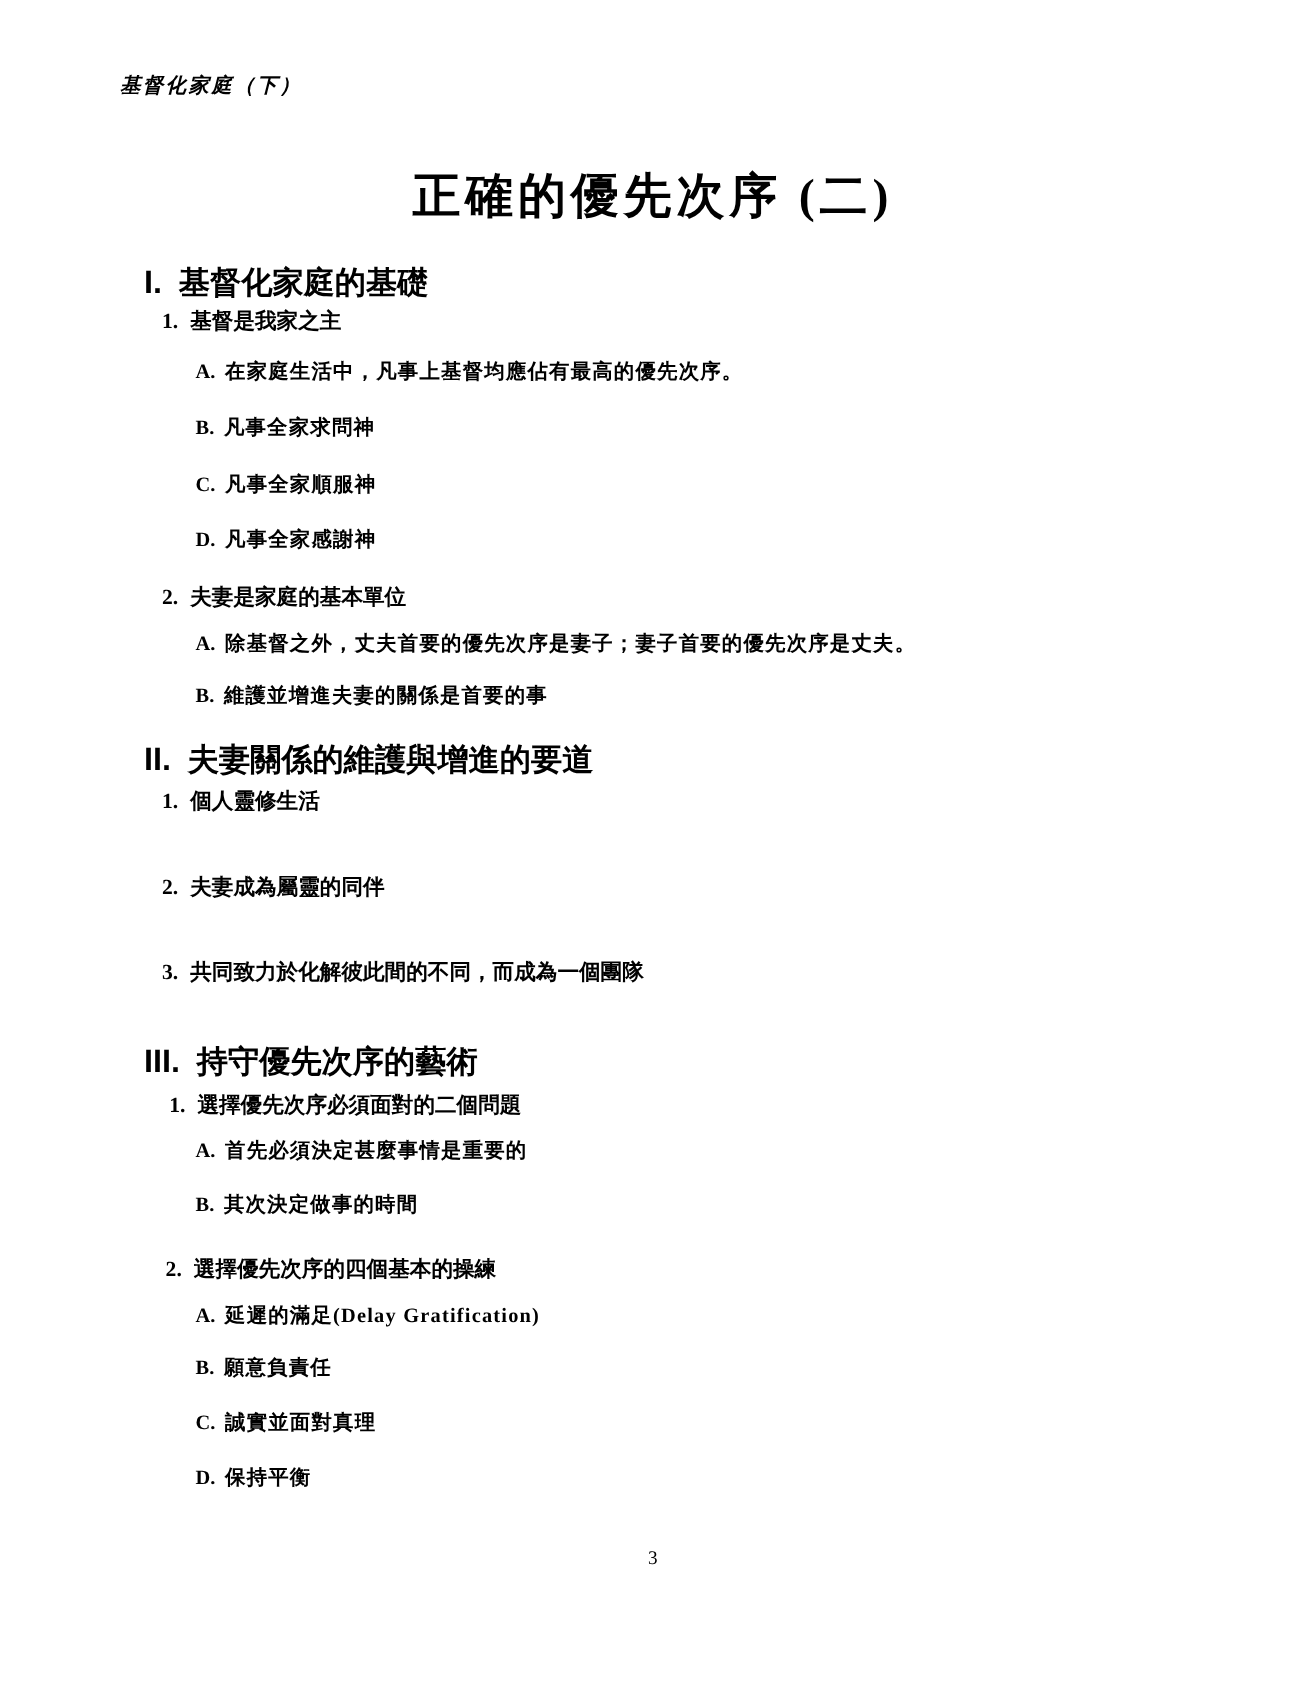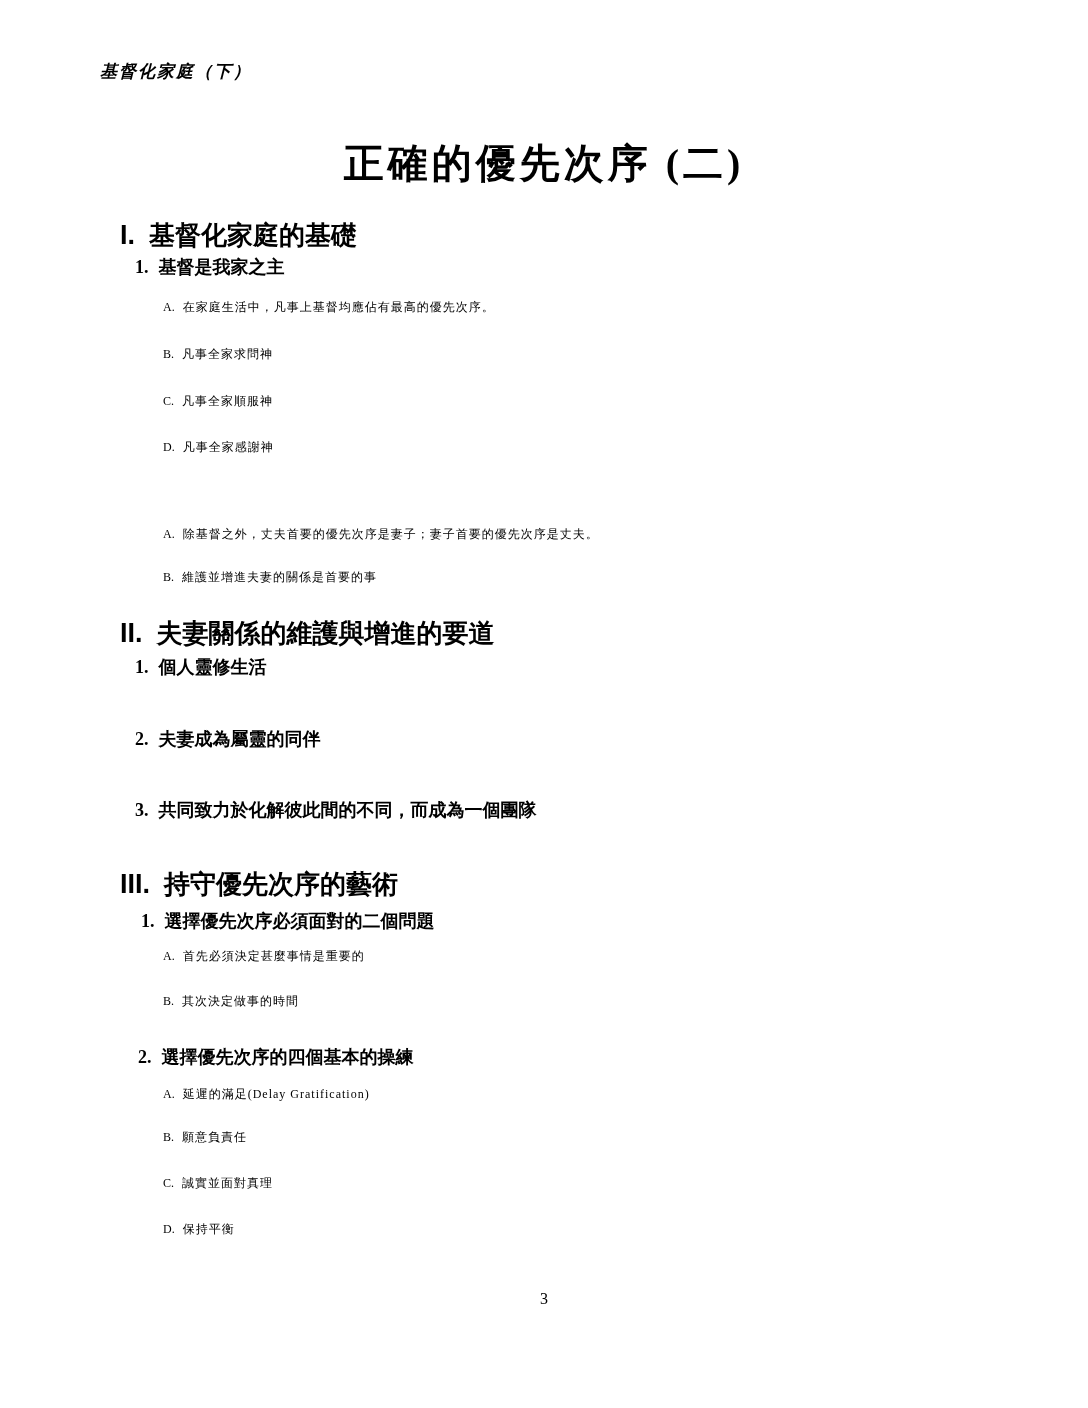--- a/index.html
+++ b/index.html
@@ -57,22 +57,22 @@
     font-weight: bold;
     white-space: nowrap;
     line-height: 1.15;
   }
   .item-heading .num {
     margin-right: 10px;
   }
   .subitem {
     position: absolute;
     left: 163px;
-    font-size: 12px;
-    font-weight: normal;
+    font-size: 17px;
+    font-weight: bold;
     white-space: nowrap;
     line-height: 1.2;
     letter-spacing: 1px;
     text-align: center;
   }
   .subitem .letter {
     margin-right: 8px;
     letter-spacing: 0;
   }
   .page-number {
@@ -108,20 +108,23 @@
   <div class="subitem" style="top:347px">
     <span class="letter">B.</span><span>凡事全家求問神</span>
   </div>
   <div class="subitem" style="top:394px">
     <span class="letter">C.</span><span>凡事全家順服神</span>
   </div>
   <div class="subitem" style="top:440px">
     <span class="letter">D.</span><span>凡事全家感謝神</span>
   </div>
 
+  <div class="item-heading" style="left:135px; top:487px">
+    <span class="num">2.</span><span>夫妻是家庭的基本單位</span>
+  </div>
 
   <div class="subitem" style="top:527px">
     <span class="letter">A.</span><span>除基督之外，丈夫首要的優先次序是妻子；妻子首要的優先次序是丈夫。</span>
   </div>
   <div class="subitem" style="top:570px">
     <span class="letter">B.</span><span>維護並增進夫妻的關係是首要的事</span>
   </div>
 
   <div class="sec-heading" style="top:618px">
     <span class="numeral">II.</span><span>夫妻關係的維護與增進的要道</span>

